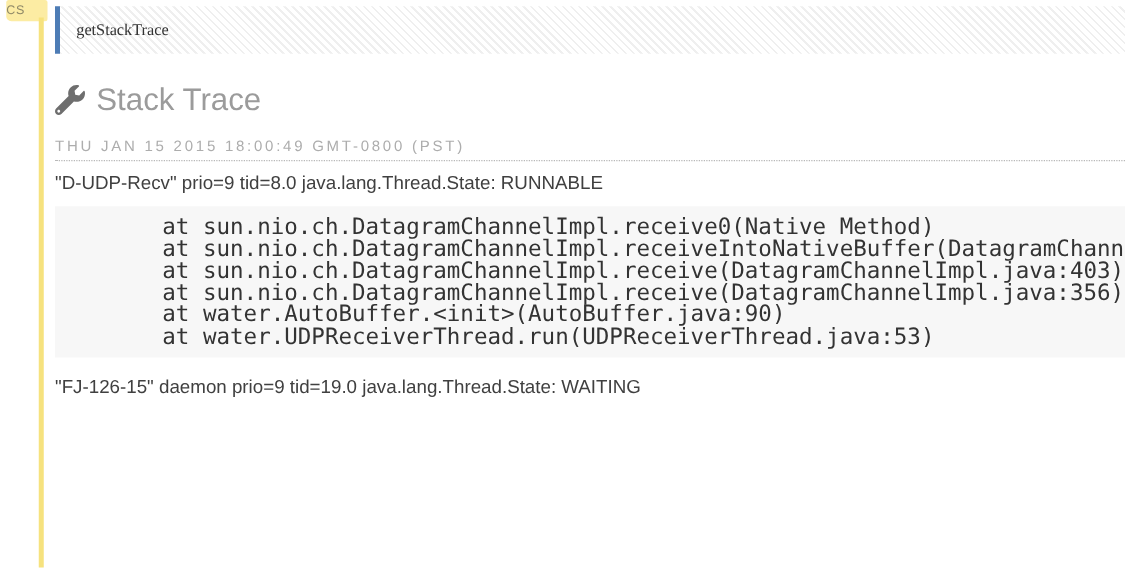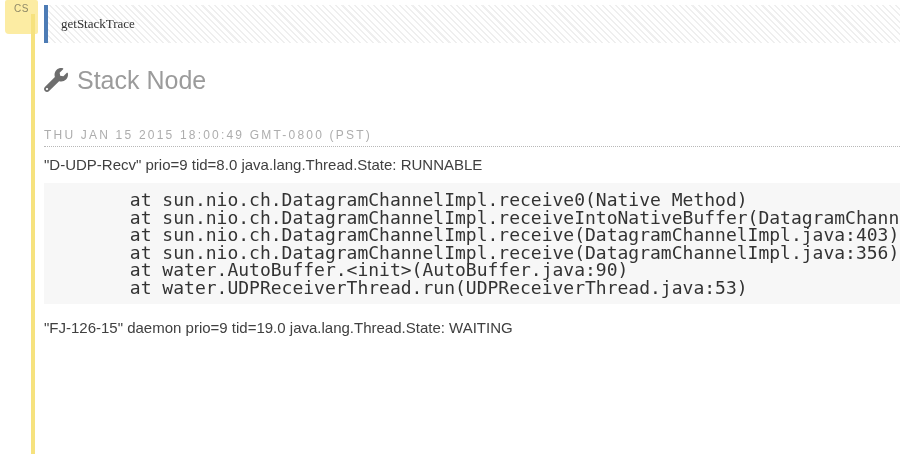--- a/index.html
+++ b/index.html
@@ -2,23 +2,23 @@
 <html style="--accent_yellow: #f6e27e; --badge_bg: #fceca3; --badge_text: #8f8967; --cell_accent: #4d7cb5; --title_gray: #9b9b9b; --icon_gray: #6e6e6e; --ts_gray: #adadad; --pre_bg: #f7f7f7;"><head>
 <meta charset="utf-8">
 <style>
   * { margin:0; padding:0; box-sizing:border-box; }
   html,body { width:900px; height:454px; background:#fff; overflow:hidden;
               font-family:"Liberation Sans", sans-serif; }
 
   
   .left-rail { position:absolute; left:31px; top:14px; bottom:0; width:4px;
                background:var(--accent_yellow,#f6e27e); }
-  .cs-badge { position:absolute; left:5px; top:0; width:33px; height:34px;
+  .cs-badge { position:absolute; left:5px; top:0; width:33px; height:17px;
               background:var(--badge_bg,#fcecA3); color:var(--badge_text,#8f8967);
-              font-size:10px; line-height:17px; text-align:center;
+              font-size:10px; line-height:17px; text-align:left;
               border-radius:2px 2px 2px 4px; letter-spacing:0.5px; }
 
   .main { margin-left:44px; }
 
   
   .cell { margin-top:5px; height:38px; padding:11px 14px 0 13px;
           border-left:4px solid var(--cell_accent,#4d7cb5);
           background:repeating-linear-gradient(45deg,#efefef 0px,#efefef 1.5px,#ffffff 1.5px,#ffffff 4.5px);
           font-family:Liberation Serif, serif; font-size:13px; color:#333; }
 
@@ -36,21 +36,21 @@
                 background:linear-gradient(#ffffff,#ededed);
                 box-shadow:0 1px 1px rgba(0,0,0,0.18); cursor:default; }
   .mac-select .val { flex:1; text-align:center; font-size:12.5px; color:#1a1a1a; }
   .arrows { display:flex; flex-direction:column; gap:2px; margin-left:4px; }
   .tri-up   { width:0; height:0; border-left:3.5px solid transparent;
               border-right:3.5px solid transparent; border-bottom:4.5px solid #444; }
   .tri-down { width:0; height:0; border-left:3.5px solid transparent;
               border-right:3.5px solid transparent; border-top:4.5px solid #444; }
 
   
-  .timestamp { margin-top:33px; padding-bottom:4px; font-size:12px;
+  .timestamp { margin-top:15px; padding-bottom:4px; font-size:12px;
                letter-spacing:2.2px; color:var(--ts_gray,#adadad);
                border-bottom:1px dotted #b8b8b8; text-transform:uppercase; }
 
   
   .thread-header { margin-top:9px; font-size:15px; color:#404040; }
   .thread-header.later { margin-top:15px; }
   pre.stack { margin-top:10px; background:var(--pre_bg,#f7f7f7);
               padding:8px 10px; font-family:"DejaVu Sans Mono", monospace;
               font-size:18px; line-height:17.5px; color:#333;
               tab-size:7; -moz-tab-size:7; white-space:pre; overflow:hidden; }
@@ -63,21 +63,21 @@
 <div class="left-rail"></div>
 
 <div class="main">
 
   <div class="cell">getStackTrace</div>
 
   <div class="heading">
     <svg class="wrench" viewBox="0 0 512 512" aria-hidden="true">
       <path d="M507.73 109.1c-2.24-9.03-13.54-12.09-20.12-5.51l-74.36 74.36-67.88-11.31-11.31-67.88 74.36-74.36c6.62-6.62 3.43-17.9-5.66-20.16-47.38-11.74-99.55.91-136.58 37.93-39.64 39.64-50.55 97.1-34.05 147.2L18.74 402.76c-24.99 24.99-24.99 65.51 0 90.5 24.99 24.99 65.51 24.99 90.5 0l213.21-213.21c50.12 16.71 107.47 5.68 147.37-34.22 37.07-37.07 49.7-89.32 37.91-136.73zM64 472c-13.25 0-24-10.75-24-24 0-13.26 10.75-24 24-24s24 10.74 24 24c0 13.25-10.75 24-24 24z"></path>
     </svg>
-    <span class="title">Stack Node</span>
+    <span class="title">Stack Trace</span>
   </div>
 
 
   <div class="timestamp">THU JAN 15 2015 18:00:49 GMT-0800 (PST)</div>
 
   <div class="thread-header">"D-UDP-Recv" prio=9 tid=8.0 java.lang.Thread.State: RUNNABLE</div>
   <pre class="stack">	at sun.nio.ch.DatagramChannelImpl.receive0(Native Method)
 	at sun.nio.ch.DatagramChannelImpl.receiveIntoNativeBuffer(DatagramChannelImpl.java:425)
 	at sun.nio.ch.DatagramChannelImpl.receive(DatagramChannelImpl.java:403)
 	at sun.nio.ch.DatagramChannelImpl.receive(DatagramChannelImpl.java:356)

